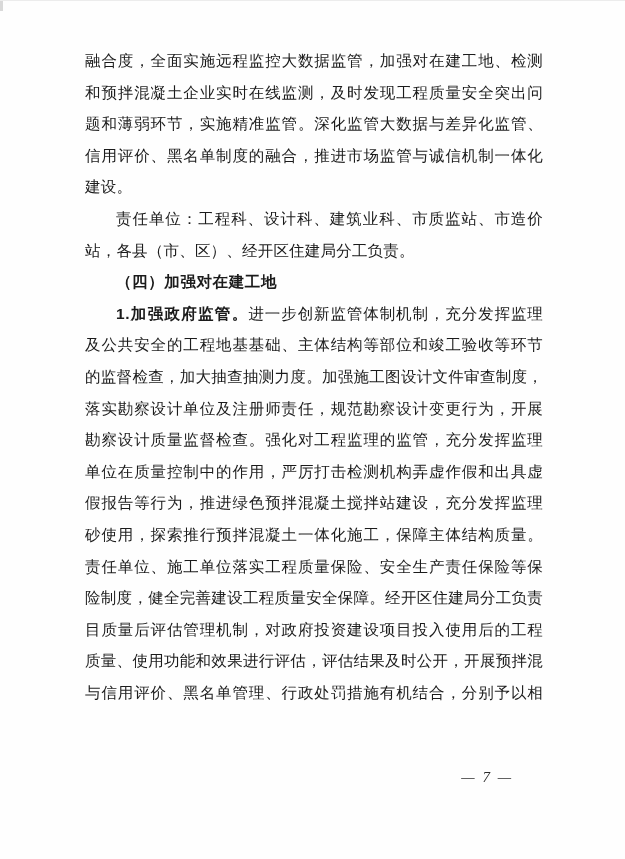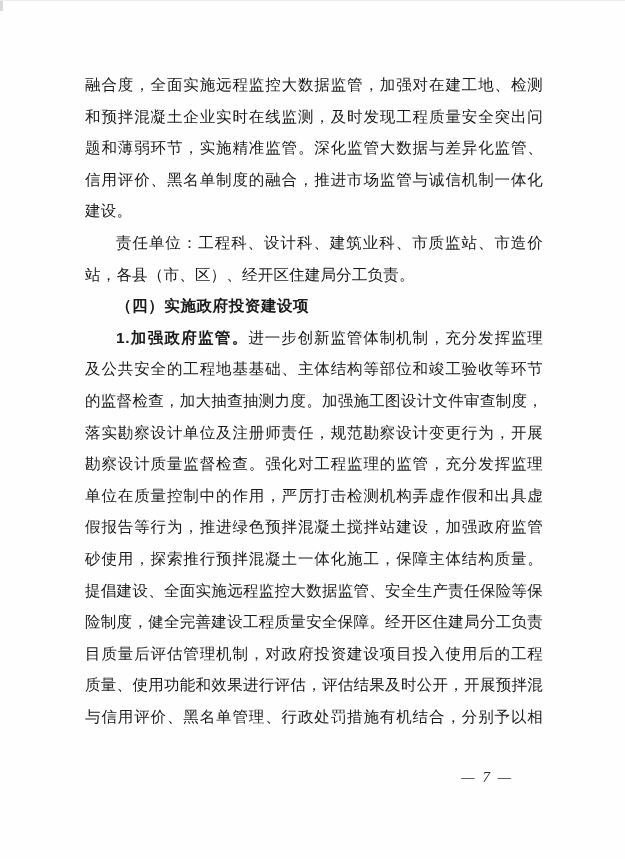--- a/index.html
+++ b/index.html
@@ -18,21 +18,21 @@
   }
   .scan-edge {
     position: absolute;
     left: 0; top: 0;
     width: 3px; height: 10px;
     background: #d9d9d9;
   }
   .text-body {
     position: absolute;
     left: 85px;
-    top: 68px;
+    top: 44px;
     width: 458px;
     color: #1b1b1b;
     font-size: 15.5px;
   }
   .line {
     height: 31.6px;
     line-height: 31.6px;
     text-align: justify;
     text-align-last: justify;
     letter-spacing: 0.2px;
@@ -69,29 +69,29 @@
 <div class="page">
   <div class="scan-edge"></div>
   <div class="text-body">
       <div class="line"><span>融合度，全面实施远程监控大数据监管，加强对在建工地、检测</span></div>
       <div class="line"><span>和预拌混凝土企业实时在线监测，及时发现工程质量安全突出问</span></div>
       <div class="line"><span>题和薄弱环节，实施精准监管。深化监管大数据与差异化监管、</span></div>
       <div class="line"><span>信用评价、黑名单制度的融合，推进市场监管与诚信机制一体化</span></div>
       <div class="line no-stretch"><span>建设。</span></div>
       <div class="line indent"><span>责任单位：工程科、设计科、建筑业科、市质监站、市造价</span></div>
       <div class="line no-stretch"><span>站，各县（市、区）、经开区住建局分工负责。</span></div>
-      <div class="line no-stretch indent"><span class="bold">（四）实施政府投资建设项</span></div>
+      <div class="line no-stretch indent"><span class="bold">（四）加强对在建工地</span></div>
       <div class="line indent"><span class="bold">1.加强政府监管。</span><span>进一步创新监管体制机制，充分发挥监理</span></div>
       <div class="line"><span>及公共安全的工程地基基础、主体结构等部位和竣工验收等环节</span></div>
       <div class="line"><span>的监督检查，加大抽查抽测力度。加强施工图设计文件审查制度，</span></div>
       <div class="line"><span>落实勘察设计单位及注册师责任，规范勘察设计变更行为，开展</span></div>
       <div class="line"><span>勘察设计质量监督检查。强化对工程监理的监管，充分发挥监理</span></div>
       <div class="line"><span>单位在质量控制中的作用，严厉打击检测机构弄虚作假和出具虚</span></div>
-      <div class="line"><span>假报告等行为，推进绿色预拌混凝土搅拌站建设，加强政府监管</span></div>
+      <div class="line"><span>假报告等行为，推进绿色预拌混凝土搅拌站建设，充分发挥监理</span></div>
       <div class="line"><span>砂使用，探索推行预拌混凝土一体化施工，保障主体结构质量。</span></div>
-      <div class="line"><span>提倡建设、全面实施远程监控大数据监管、安全生产责任保险等保</span></div>
+      <div class="line"><span>责任单位、施工单位落实工程质量保险、安全生产责任保险等保</span></div>
       <div class="line"><span>险制度，健全完善建设工程质量安全保障。经开区住建局分工负责</span></div>
       <div class="line"><span>目质量后评估管理机制，对政府投资建设项目投入使用后的工程</span></div>
       <div class="line"><span>质量、使用功能和效果进行评估，评估结果及时公开，开展预拌混</span></div>
       <div class="line"><span>与信用评价、黑名单管理、行政处罚措施有机结合，分别予以相</span></div>
     </div>
   <div class="page-number">— 7 —</div>
 </div>
 
 </body></html>

